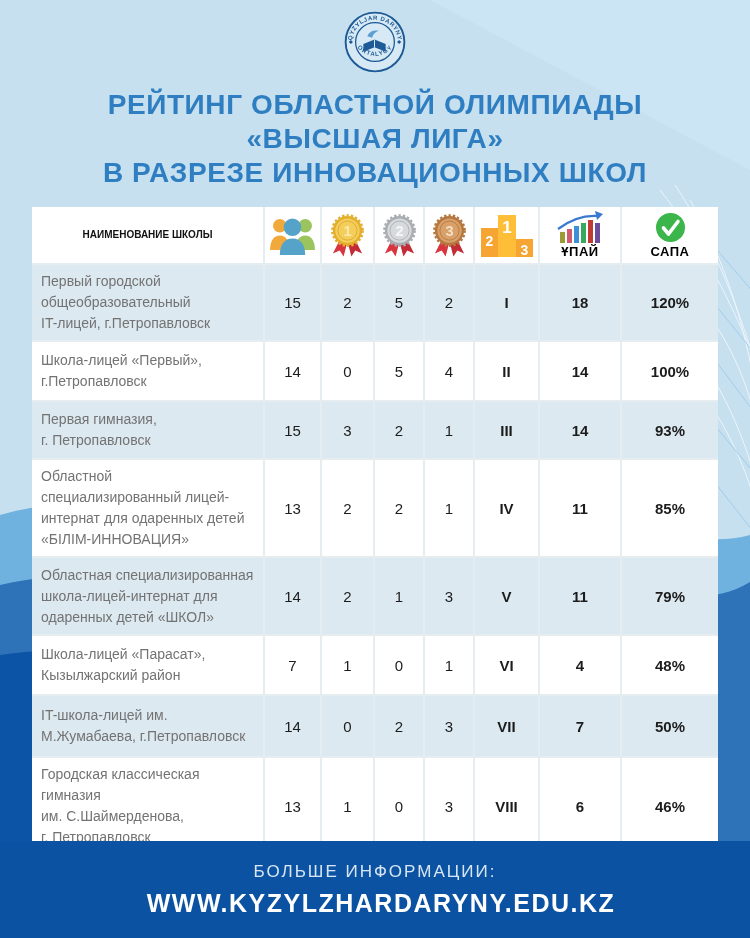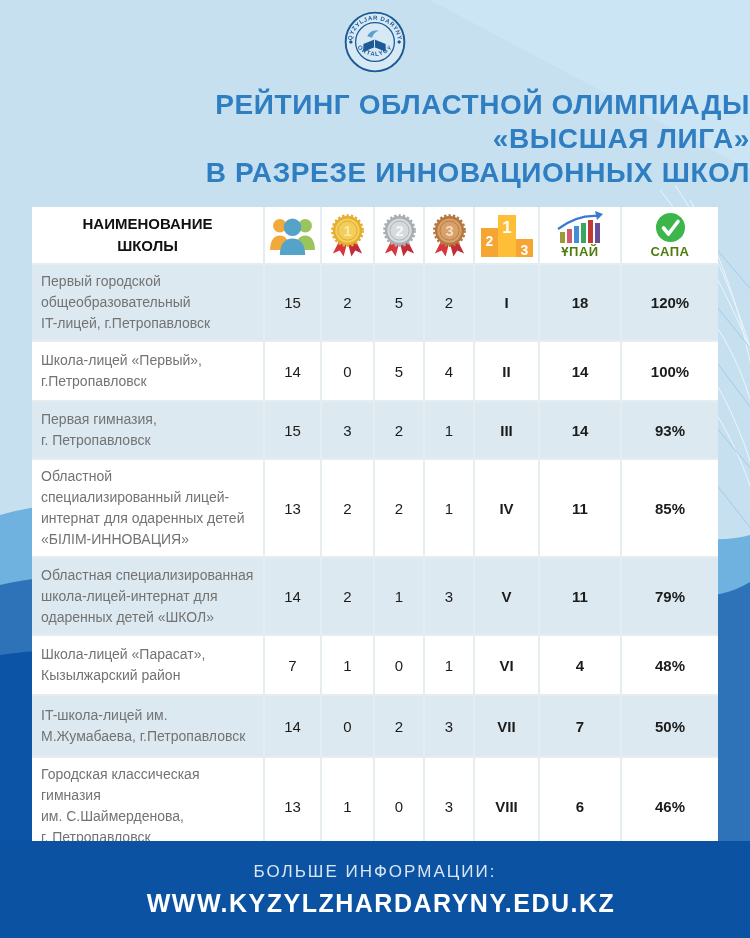--- a/index.html
+++ b/index.html
@@ -9,21 +9,21 @@
     background:#c6e0f0; overflow:hidden;
   }
   .deco{ position:absolute; inset:0; z-index:0; }
 
   
   .logo{ position:absolute; top:10px; left:50%; transform:translateX(-50%); z-index:1; }
 
   
   .title{
     position:absolute; top:88px; left:0; width:100%; z-index:1;
-    text-align:right; color:#2e7ec1; font-weight:700;
+    text-align:center; color:#2e7ec1; font-weight:700;
     font-size:28px; line-height:34px; letter-spacing:.6px;
   }
 
   
   .table{
     position:absolute; left:32px; top:207px; width:686px; z-index:1;
     display:flex; flex-direction:column; gap:2px; background:#e6edf1;
   }
   .trow{
     display:grid; grid-template-columns:231px 55px 51px 48px 48px 63px 80px 96px;
@@ -33,22 +33,22 @@
     background:#fff; display:flex; align-items:center; justify-content:center;
     font-size:15px; color:#1c1c1c; min-height:var(--h,56px);
   }
   .trow.alt .cell{ background:#dce9f0; }
   .cell.school{
     justify-content:flex-start; text-align:left; padding:6px 8px 6px 9px;
     font-size:14px; line-height:21px; color:#737373; white-space:pre-line;
   }
   .cell.b{ font-weight:700; }
   .cell.hicon{ flex-direction:column; padding:3px 0; }
-  .hlabel{ font-weight:700; font-size:15px; line-height:22px; text-align:center; max-width:165px; color:#111; }
-  .icolabel{ font-weight:700; font-size:13px; letter-spacing:.5px; color:#4d7c0f; margin-top:1px; }
+  .hlabel{ font-weight:700; font-size:10px; line-height:22px; max-width:165px; color:#111; }
+  .icolabel{ font-weight:700; font-size:13px; letter-spacing:.5px; color:#000000; margin-top:1px; }
 
   
   .footer{
     position:absolute; left:0; bottom:0; width:750px; height:97px; z-index:2;
     background:#0b53a2; display:flex; flex-direction:column; align-items:center;
     justify-content:center; gap:7px;
   }
   .footer-line1{ font-size:17px; letter-spacing:2px; color:#d8e6f4; }
   .footer-line2{ font-size:25px; font-weight:700; letter-spacing:1.5px; color:#ffffff;margin-left:12px; }
 </style>

